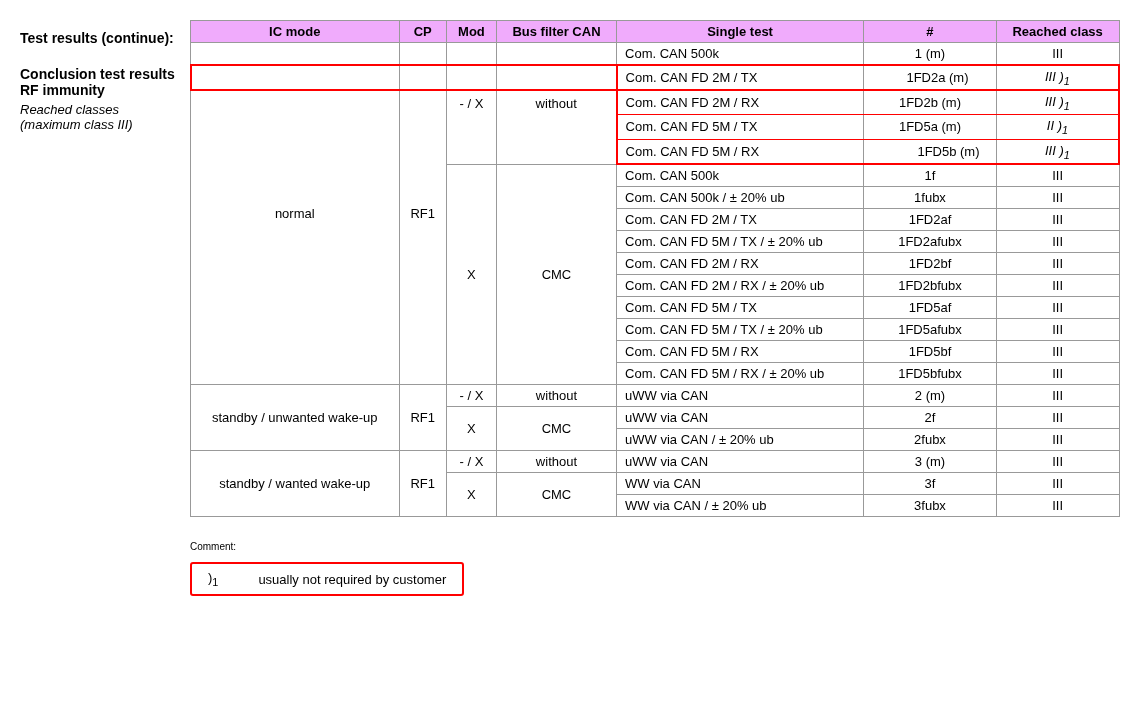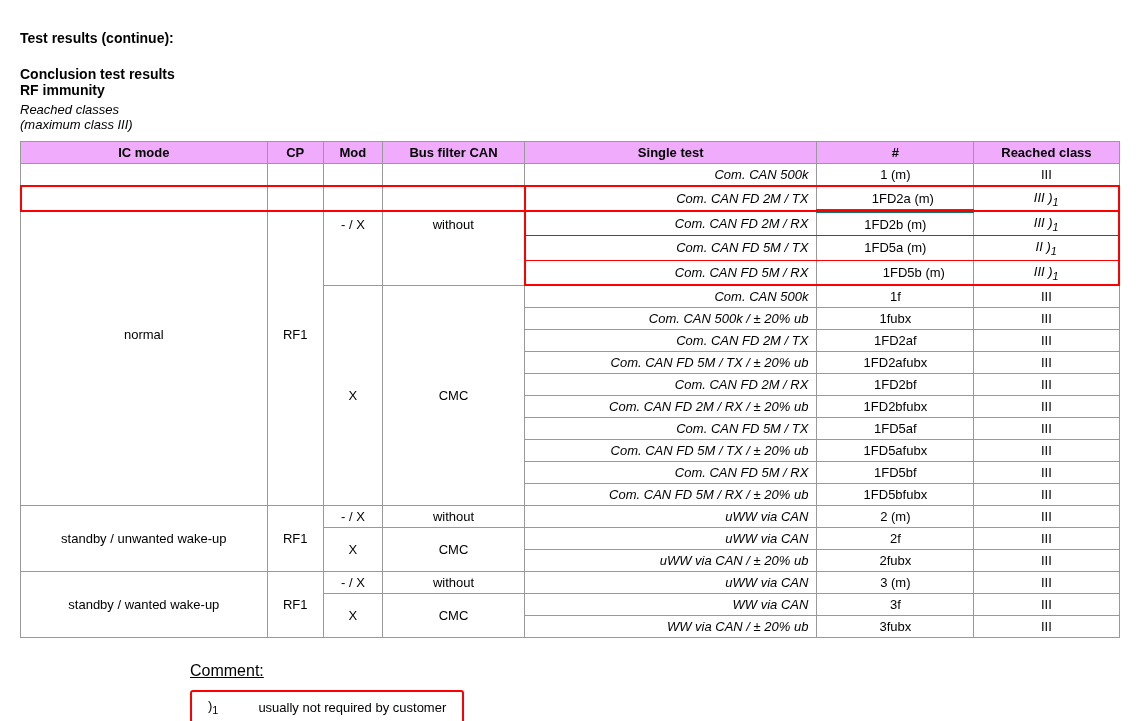--- a/index.html
+++ b/index.html
@@ -5,22 +5,22 @@
     * { box-sizing: border-box; margin: 0; padding: 0; }
     body {
       background: #fff;
       font-family: Arial, sans-serif;
       font-size: 13px;
       color: #000;
       padding: 20px;
     }
     .page-container {
       display: flex;
-      flex-direction: column;
-      gap: 9px;
+      flex-direction: row;
+      gap: 0;
       max-width: 1100px;
     }
     .left-panel {
       width: 170px;
       min-width: 170px;
       padding-right: 10px;
       padding-top: 10px;
     }
     .left-panel .section-title {
       font-weight: bold;
@@ -48,32 +48,30 @@
       border: 1px solid #999;
       padding: 3px 8px;
       text-align: center;
       vertical-align: middle;
     }
     th {
       background: #f0abfc;
       font-weight: bold;
     }
     td.left-align {
-      text-align: right;
-      font-style: italic;
+      text-align: left;
     }
     .comment-section {
       margin-top: 24px;
       margin-left: 170px;
     }
     .comment-title {
-      font-size: 16px;
+      font-size: 10px;
       font-weight: normal;
       margin-bottom: 10px;
-      text-decoration: underline;
     }
     .comment-box {
       display: inline-flex;
       align-items: center;
       border: 2px solid red;
       border-radius: 3px;
       padding: 6px 16px;
       gap: 40px;
       font-size: 13px;
     }
@@ -117,21 +115,21 @@
           <td rowspan="15" class="rowspan-cell">RF1</td>
           <td rowspan="5" class="rowspan-cell">- / X</td>
           <td rowspan="5" class="rowspan-cell">without</td>
           <td class="left-align">Com. CAN 500k</td>
           <td>1 (m)</td>
           <td>III</td>
         </tr>
 
         <tr style="outline: 2px solid red; outline-offset: -1px;">
           <td class="left-align" style="border-top: 2px solid red; border-bottom: 1px solid red; border-left: 2px solid red;">Com. CAN FD 2M / TX</td>
-          <td style="border-top: 2px solid red; border-bottom: 4px solid #0f766e; padding-left: 23px;">1FD2a (m)</td>
+          <td style="border-top: 2px solid red; border-bottom: 1px solid #0f766e; padding-left: 23px;">1FD2a (m)</td>
           <td style="font-style: italic; border-top: 2px solid red; border-bottom: 1px solid red; border-right: 2px solid red;"><em>III )<sub>1</sub></em></td>
         </tr>
 
         <tr>
           <td class="left-align" style="border-top: 1px solid red; border-bottom: 1px solid red; border-left: 2px solid red;">Com. CAN FD 2M / RX</td>
           <td style="border-top: 1px solid red; border-bottom: 1px solid red;">1FD2b (m)</td>
           <td style="font-style: italic; border-top: 1px solid red; border-bottom: 1px solid red; border-right: 2px solid red;"><em>III )<sub>1</sub></em></td>
         </tr>
 
         <tr>

